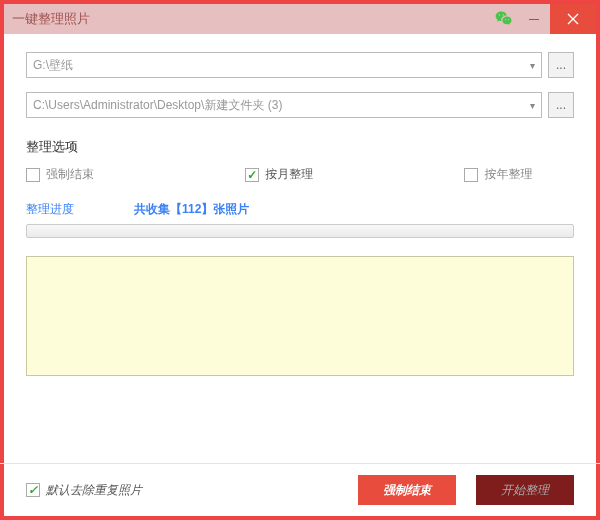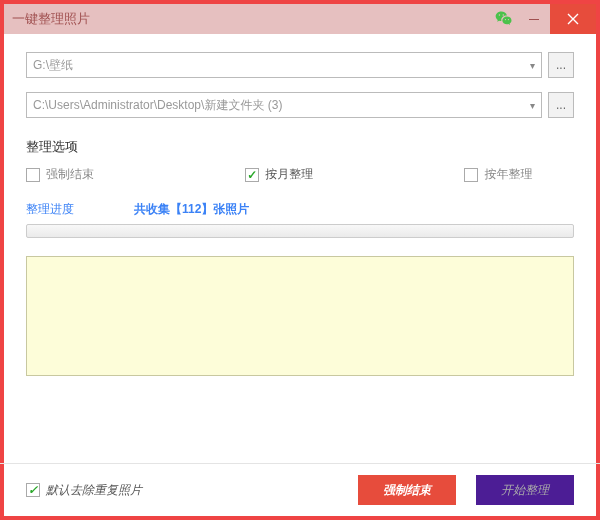--- a/index.html
+++ b/index.html
@@ -26,21 +26,21 @@
   .progress-row { display: flex; align-items: center; font-size: 12px; color: #3b82f6; margin-bottom: 6px; }
   .progress-text { margin-left: 60px; font-weight: bold; }
   .progress-bar { height: 14px; border: 1px solid #ccc; background: linear-gradient(#f8f8f8,#eaeaea); border-radius: 2px; margin-bottom: 18px; }
   .detail-box { height: 120px; border: 1px solid #c8c8a0; background: #fdfdd9; margin-bottom: 20px; }
   .divider { height: 1px; background: #e4e4e4; margin: 0 -22px; }
   .footer { height: 52px; display: flex; align-items: center; padding: 0 22px; font-style: italic; }
   .footer .cb-group { color: #555; }
   .footer-spacer { flex: 1; }
   .btn { width: 98px; height: 30px; display: flex; align-items: center; justify-content: center; font-size: 12px; cursor: pointer; margin-left: 20px; }
   .btn-danger { background: #e74c3c; color: #fff; font-weight: bold; }
-  .btn-disabled { background: #4c1d95; color: #aaa; cursor: default; }
+  .btn-disabled { background: #7f1d1d; color: #aaa; cursor: default; }
 </style>
 </head>
 <body>
 
 <div class="window">
   <div class="titlebar">
     <span>一键整理照片</span>
     <div class="titlebar-spacer"></div>
     <div class="tb-icon wechat-icon">
       <svg viewBox="0 0 24 24">

